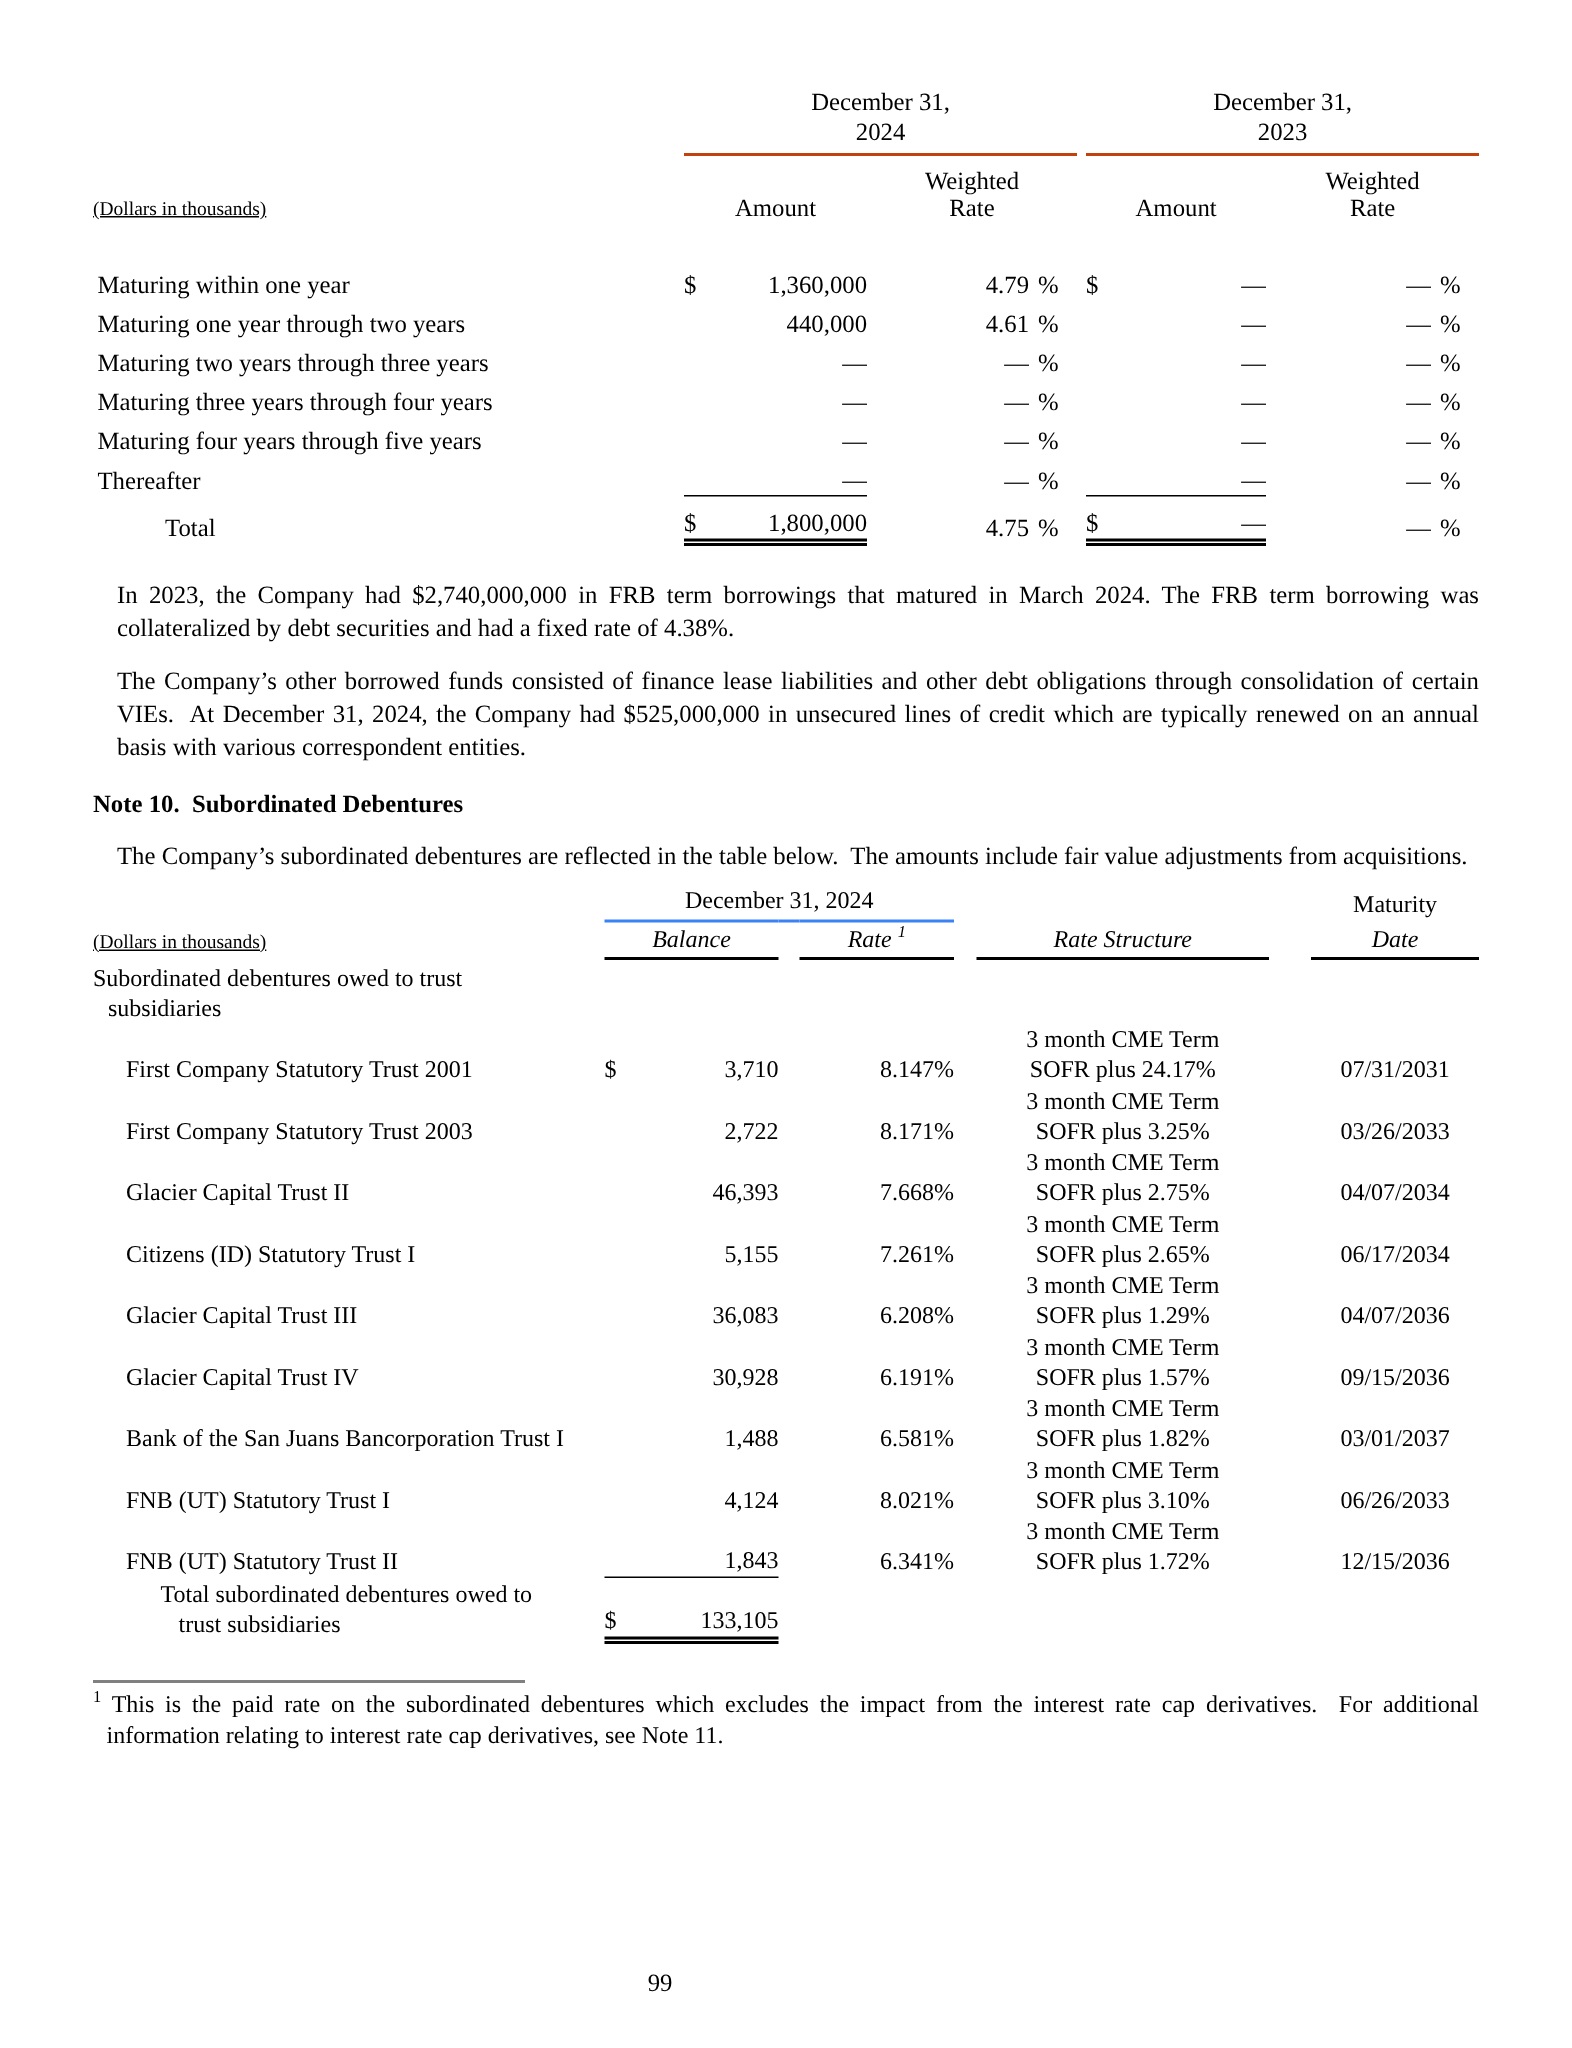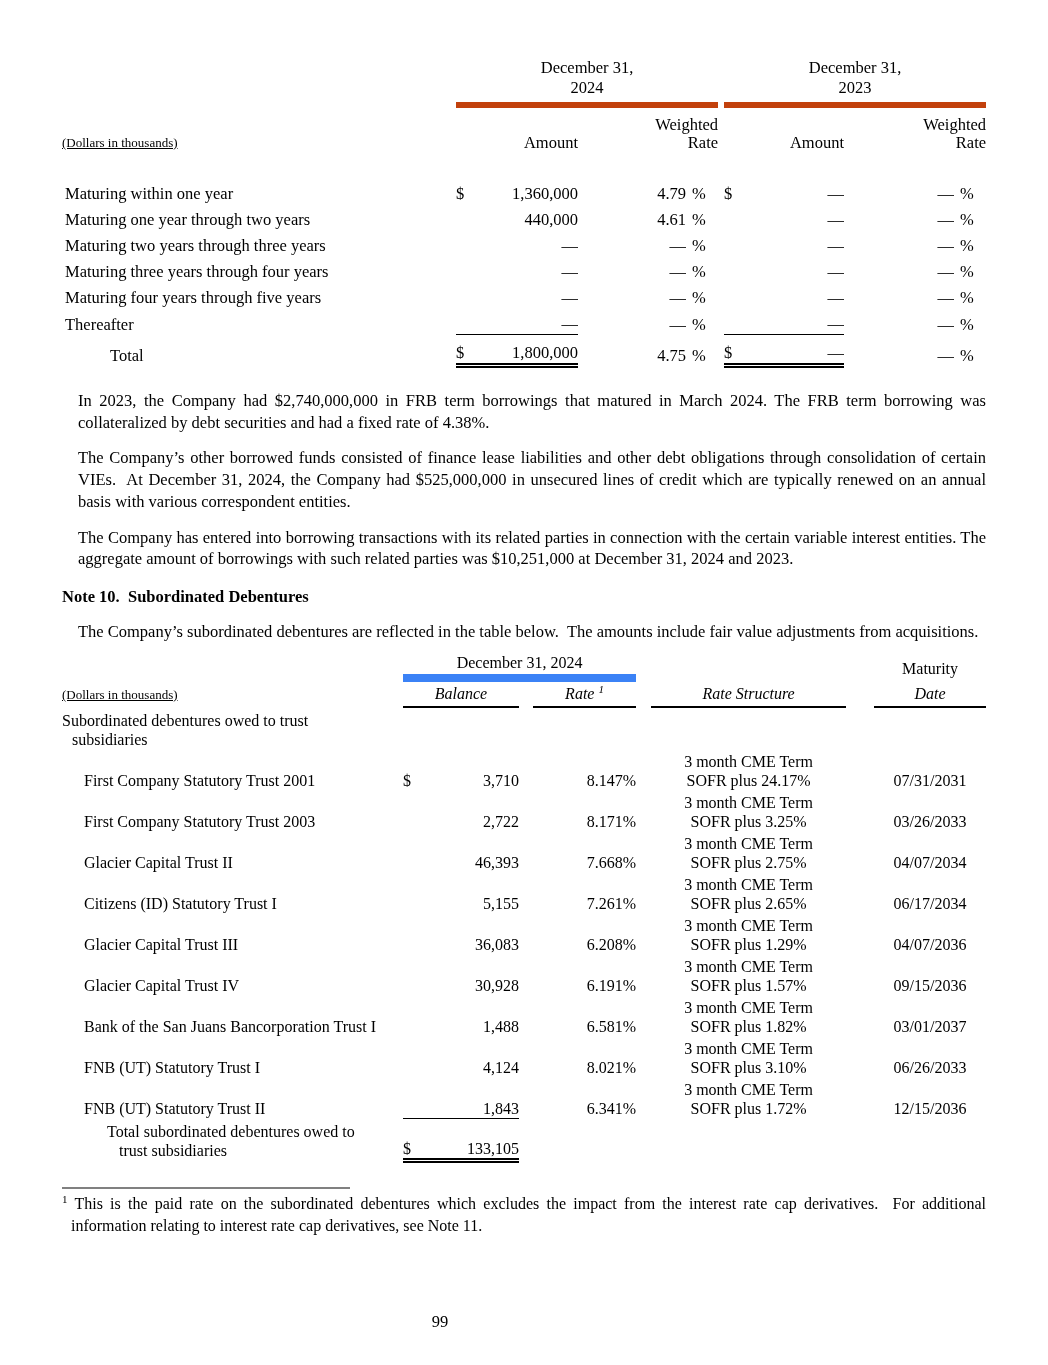--- a/index.html
+++ b/index.html
@@ -7,22 +7,22 @@
     width:1048px; height:1365px; background:#ffffff; color:#000000;
     font-family:"Liberation Serif", serif;
   }
   .page { position:relative; width:1048px; height:1365px; overflow:hidden; background:#fff; }
   .content { position:absolute; left:62px; top:0; width:924px; }
 
   
   table { border-collapse:collapse; table-layout:fixed; }
   td { padding:0; vertical-align:bottom; overflow:hidden; }
   .t1 { width:924px; margin-top:58px; font-size:16.5px; }
-  .t1 .ghead td.grp { text-align:center; line-height:20px; padding-bottom:4px; border-bottom:6px solid #c2410c; }
-  .t1 .chead td { text-align:right; line-height:18px; padding-top:8px; padding-bottom:2px; }
+  .t1 .ghead td.grp { text-align:center; line-height:20px; padding-bottom:4px; border-bottom:2px solid #c2410c; }
+  .t1 .chead td { text-align:center; line-height:18px; padding-top:8px; padding-bottom:2px; }
   .t1 .chead td.dnote, .t2 .dnote { text-align:left; font-size:13px; }
   .dnote span { text-decoration:underline; }
   .t1 .sprow td { height:24px; }
   .t1 .drow td { height:26px; white-space:nowrap; }
   .t1 .lbl { text-align:left; padding-left:3px; }
   .t1 .totlbl { padding-left:48px; }
   .dc { text-align:left; }
   .amt, .rate, .bal { text-align:right; }
   .pct { text-align:left; padding-left:6px; }
   .u  { border-bottom:1.5px solid #000; }
@@ -30,21 +30,21 @@
   .t1 .trow td { height:28px; white-space:nowrap; }
 
   
   .para { margin:14px 0 0 16px; text-align:justify; font-size:16.5px; line-height:21.7px; }
   .para.mt-lg { margin-top:22px; }
   .note-heading { margin:17px 0 0 0; font-size:16.5px; font-weight:bold; text-align:left; }
 
   
   .t2 { width:924px; margin-top:10px; font-size:16px; }
   .t2 td { line-height:19.5px; }
-  .t2 .pgrp { text-align:center; padding-bottom:2px; border-bottom:8px solid #3b82f6; }
+  .t2 .pgrp { text-align:center; padding-bottom:2px; border-bottom:2px solid #3b82f6; }
   .t2 .mathead { text-align:center; }
   .t2 .chead2 td { padding-top:2px; padding-bottom:2px; }
   .t2 .hdr { text-align:center; border-bottom:2px solid #000;font-style:italic; }
   .t2 sup, .fnsup { font-size:11px; vertical-align:super; line-height:0; }
   .t2 .grouprow td { padding-top:3px; white-space:nowrap; }
   .t2 .grouprow .ind { padding-left:10px; }
   .t2 .drow2 td { padding-top:2px; white-space:nowrap; }
   .t2 .name { text-align:left; padding-left:22px; }
   .t2 .rs { text-align:center; }
   .t2 .date { text-align:center; }
@@ -190,21 +190,20 @@
         <td class="dc du">$</td>
         <td class="amt du">—</td>
         <td class="rate">—</td>
         <td class="pct">%</td>
       </tr>
     </tbody>
       </table>
 
     <p class="para mt-lg">In 2023, the Company had $2,740,000,000 in FRB term borrowings that matured in March 2024. The FRB term borrowing was collateralized by debt securities and had a fixed rate of 4.38%.</p>
     <p class="para">The Company’s other borrowed funds consisted of finance lease liabilities and other debt obligations through consolidation of certain VIEs.&nbsp; At December 31, 2024, the Company had $525,000,000 in unsecured lines of credit which are typically renewed on an annual basis with various correspondent entities.</p>
-    <p class="para">The Company has entered into borrowing transactions with its related parties in connection with the certain variable interest entities. The aggregate amount of borrowings with such related parties was $10,251,000 at December 31, 2024 and 2023.</p>
     <p class="note-heading">Note 10.&nbsp; Subordinated Debentures</p>
     <p class="para">The Company’s subordinated debentures are reflected in the table below.&nbsp; The amounts include fair value adjustments from acquisitions.</p>
 
     <table class="t2">
       <colgroup>
         <col style="width:341px">
           <col style="width:21px">
           <col style="width:95px">
           <col style="width:14px">
           <col style="width:103px">

